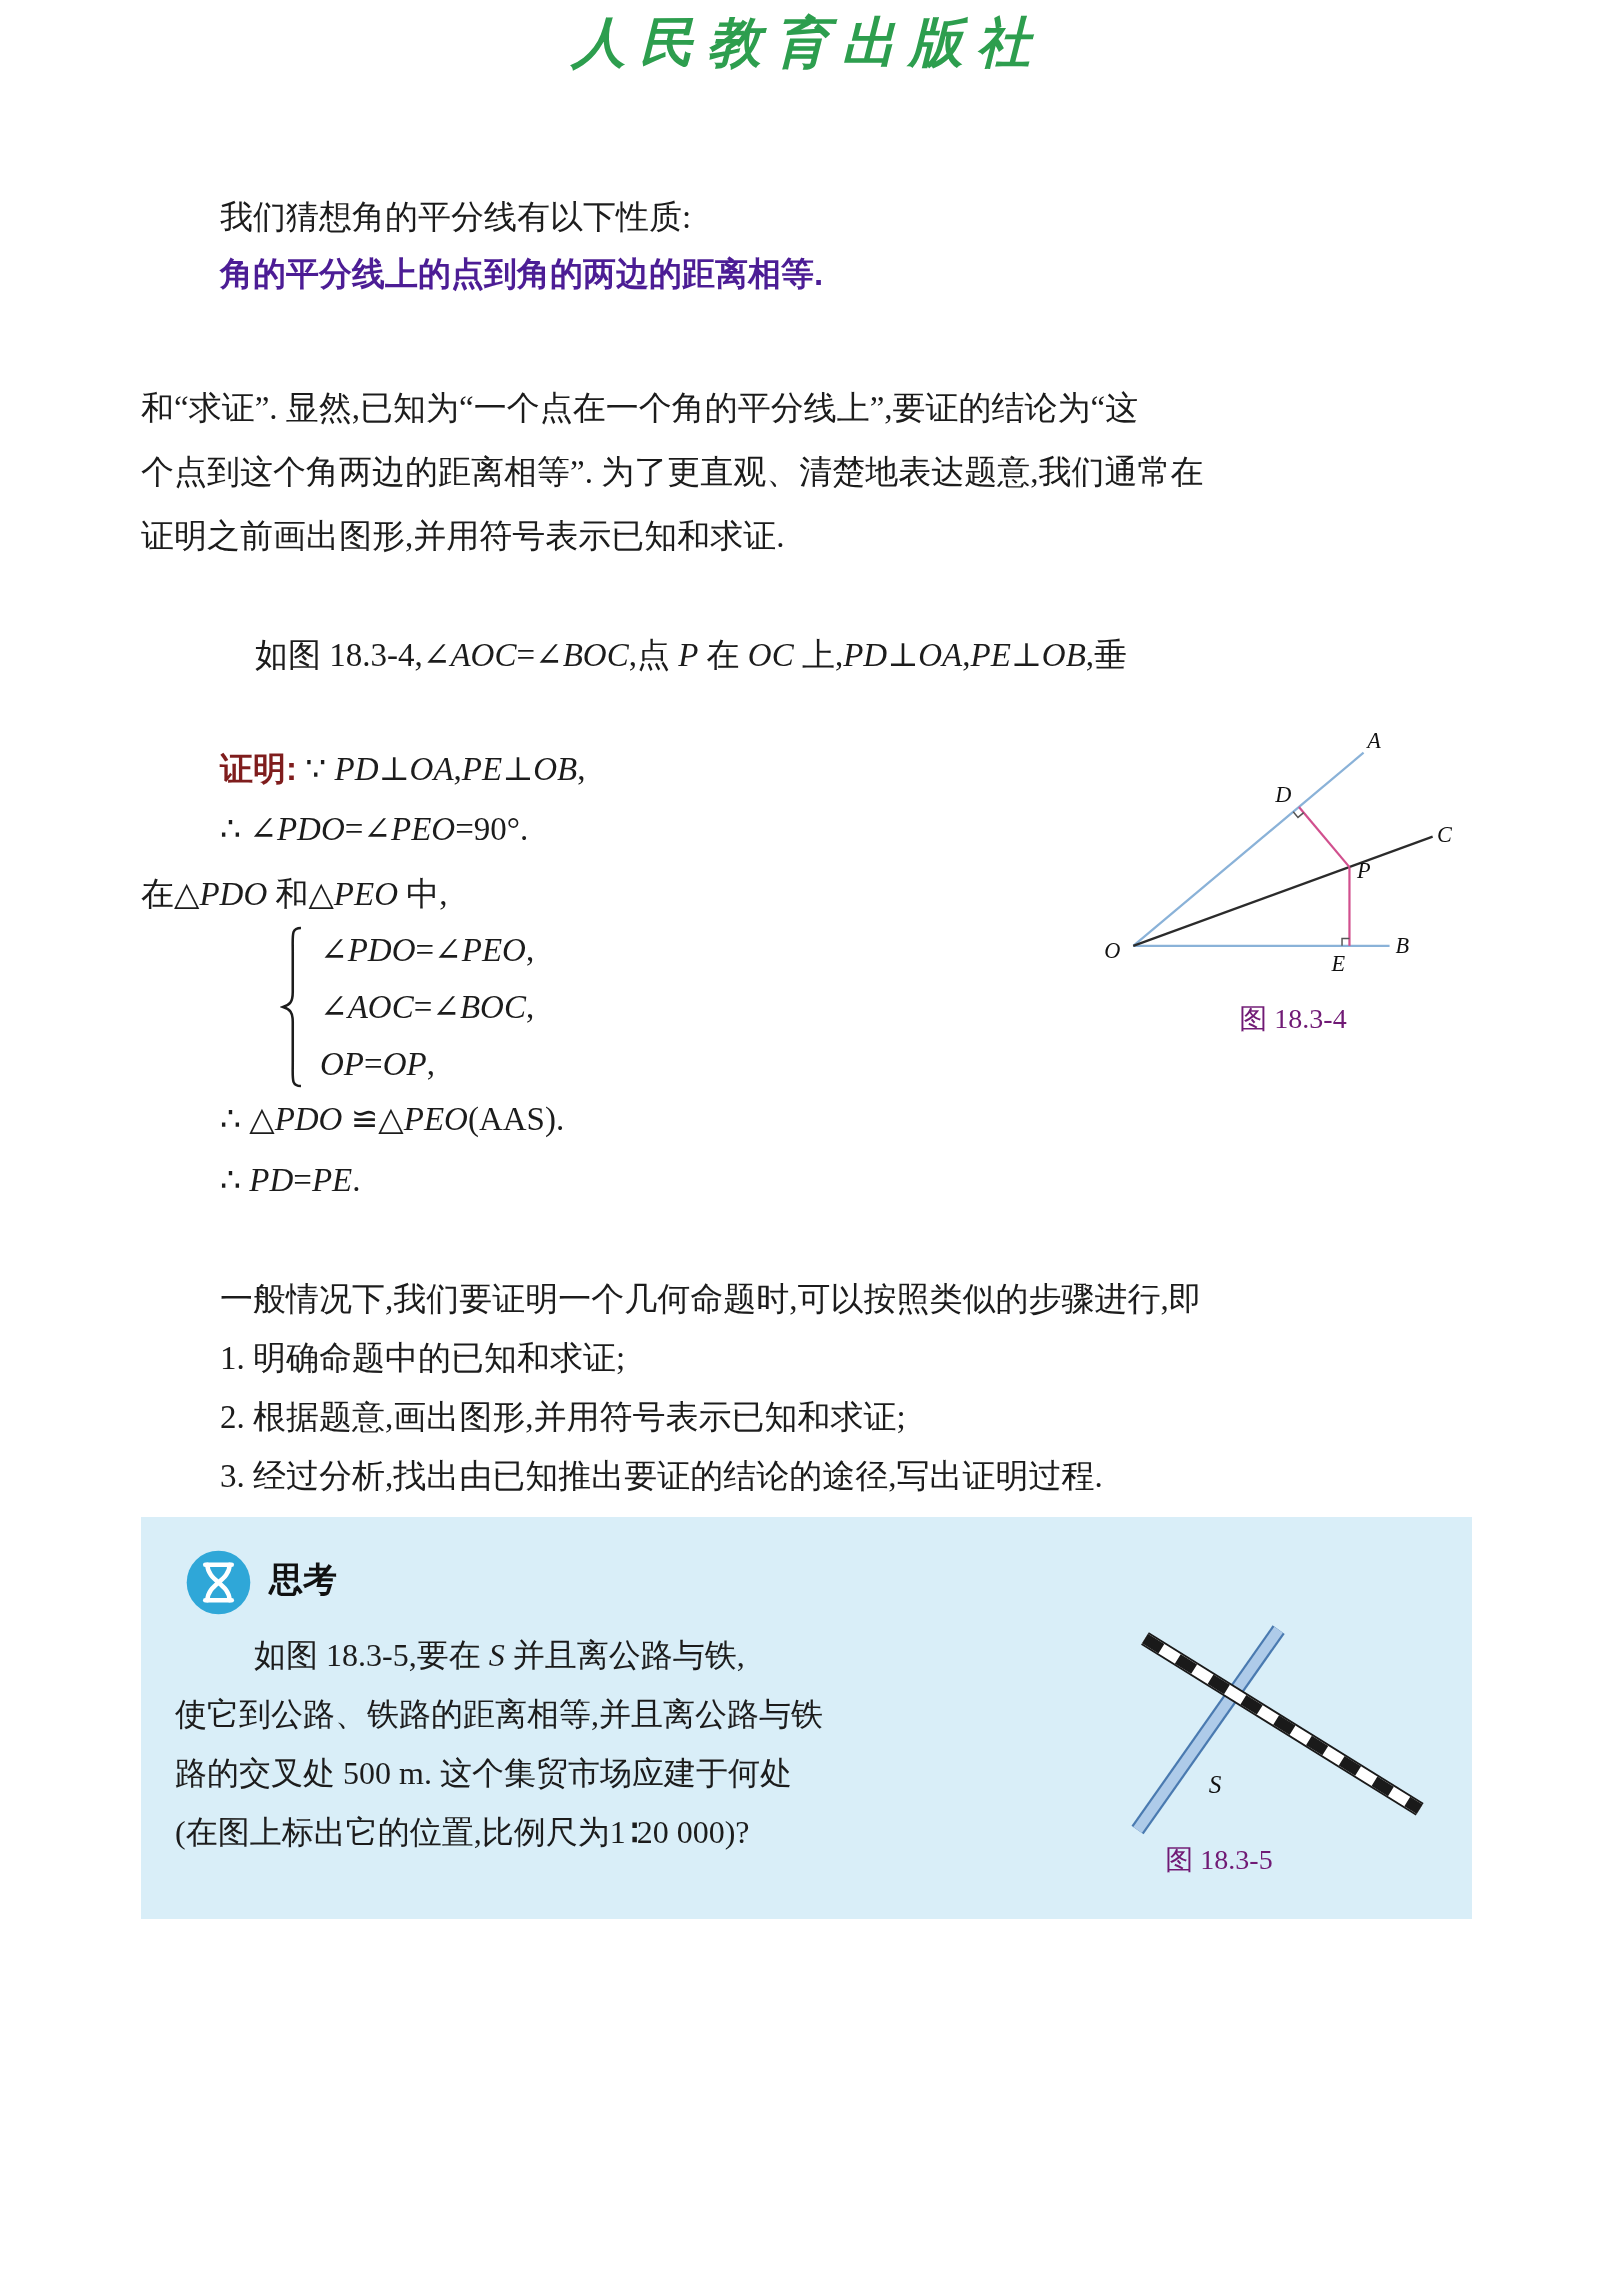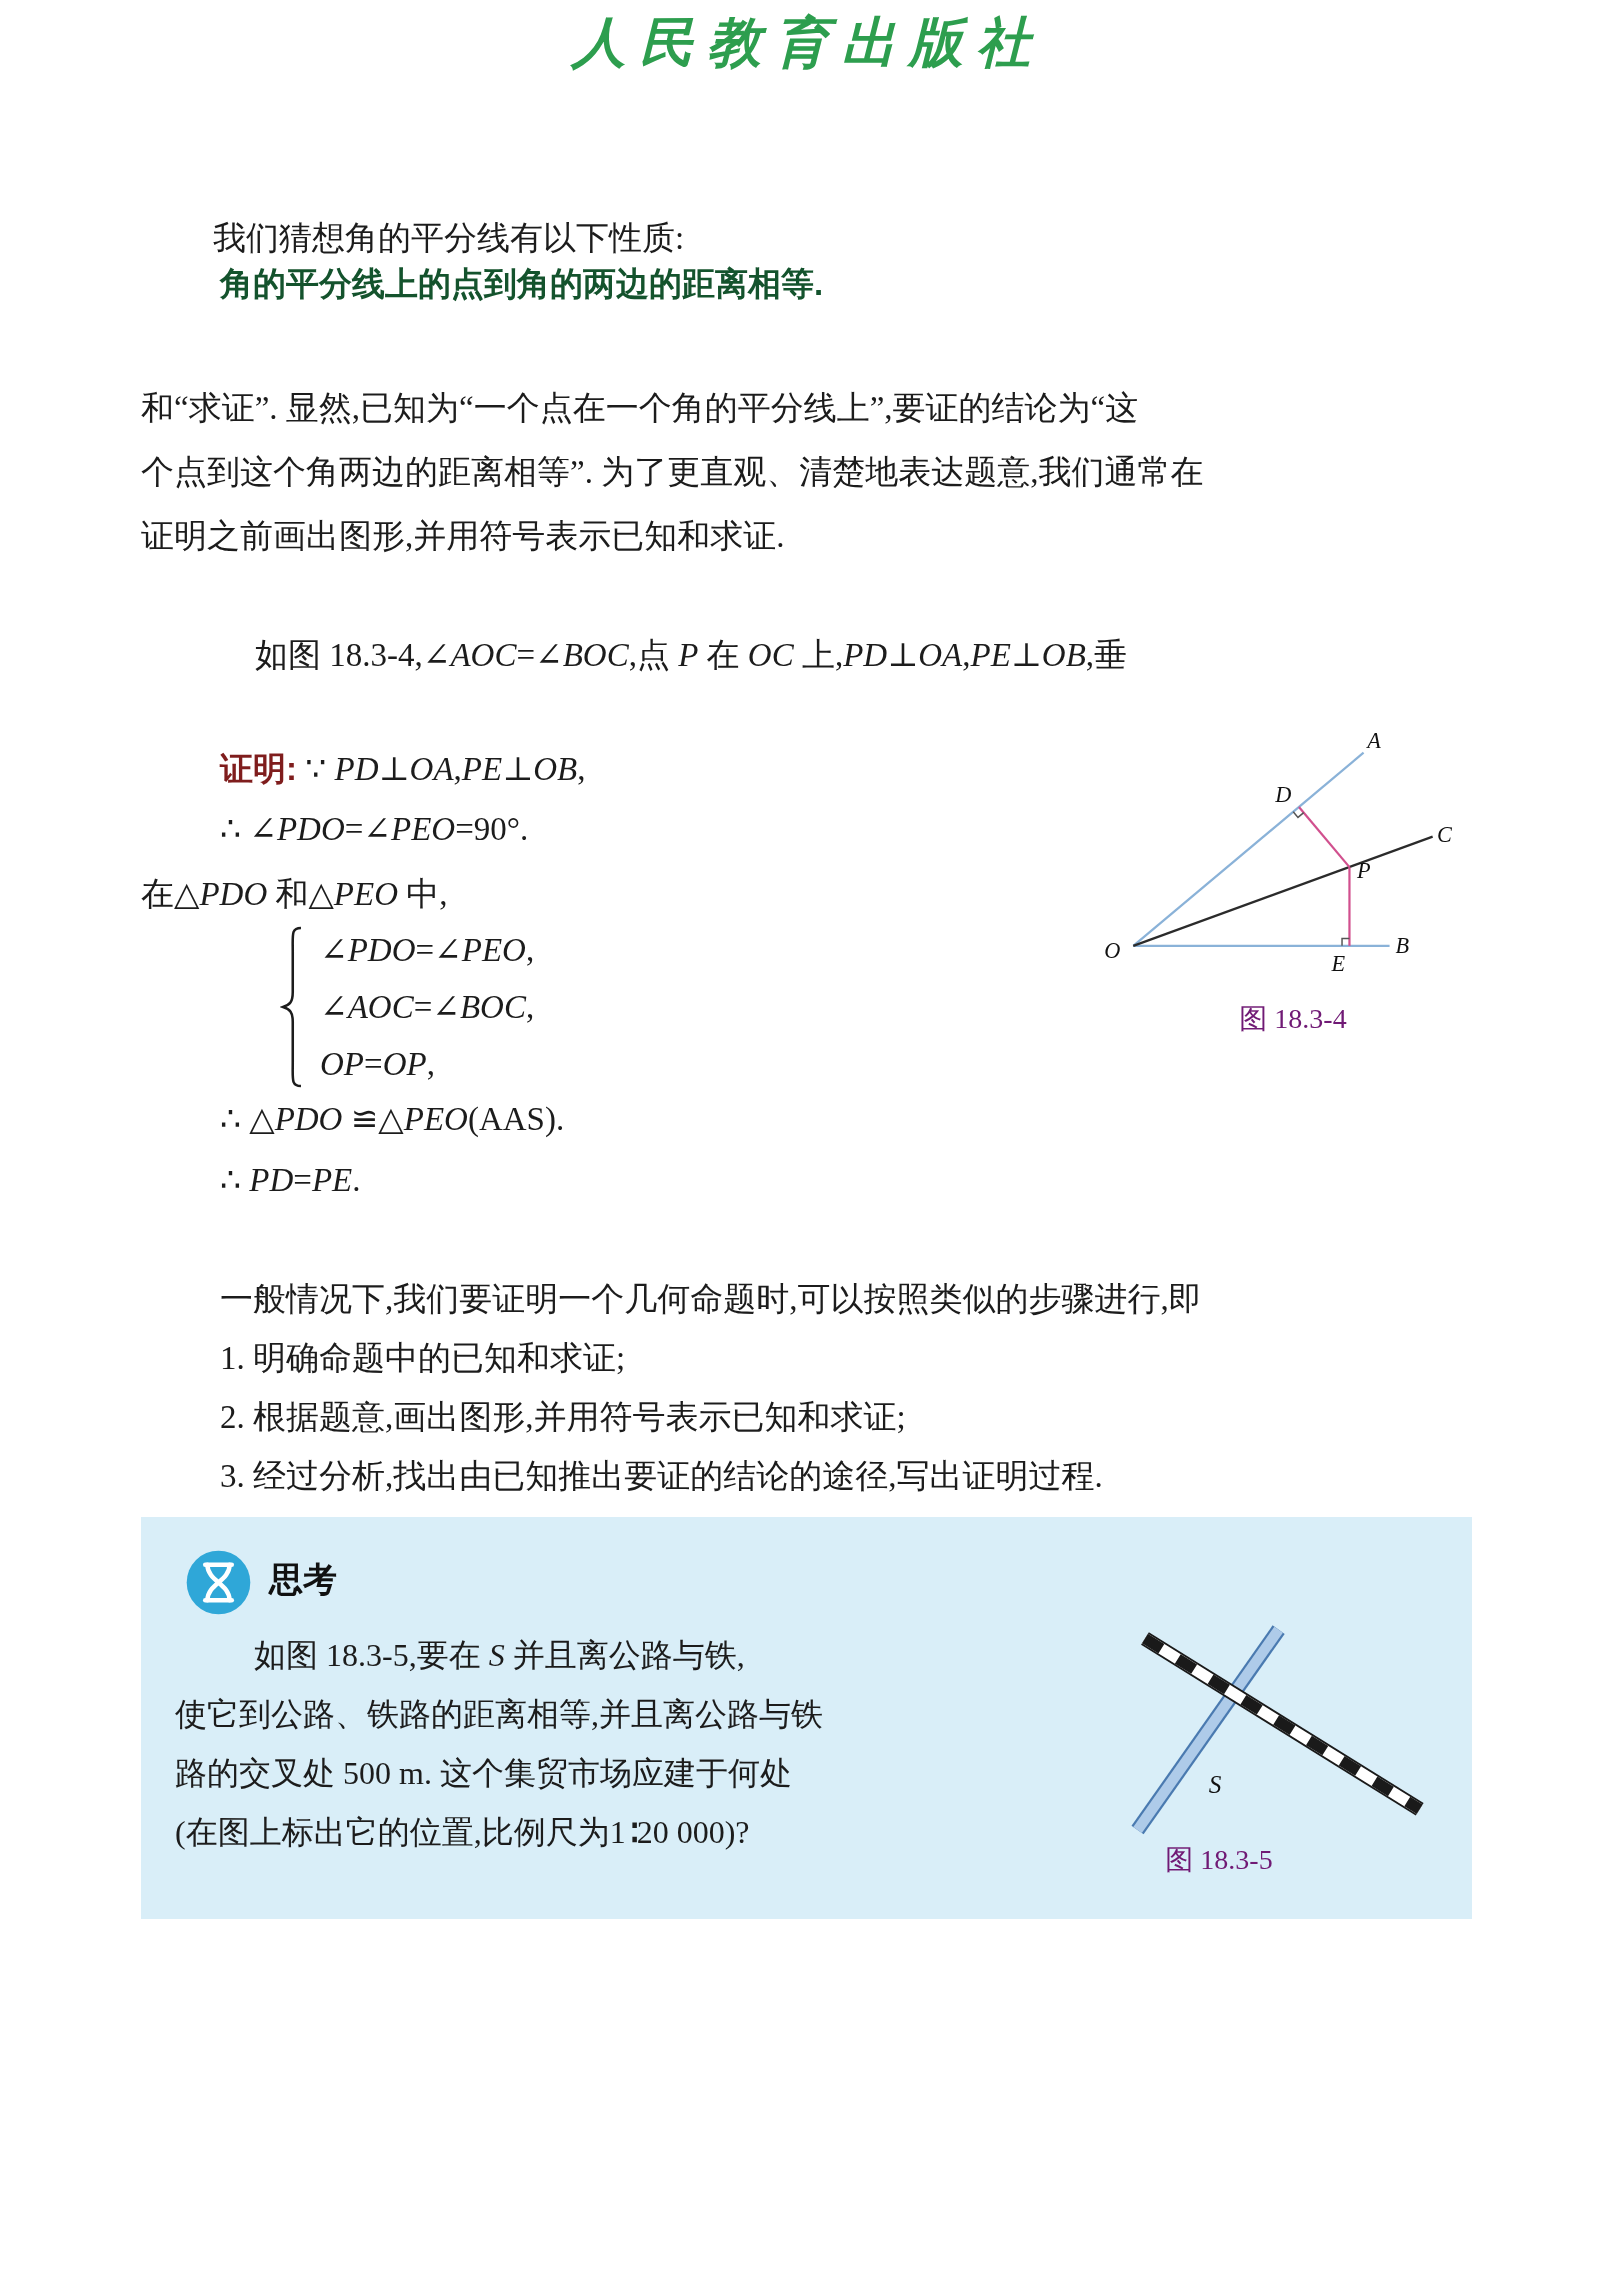--- a/index.html
+++ b/index.html
@@ -12,23 +12,23 @@
   .abs { position:absolute; }
   .wm {
     position:absolute; width:100%; text-align:center;
     color:#2d9e4e; font-size:54px; font-weight:bold; font-style:italic;
     letter-spacing:13.4px; font-family:"Liberation Serif",serif;
   }
   .wm-top { top:7.4px; }
   .wm-bottom { top:2215px; }
   .pline { white-space:nowrap; }
   .ind { padding-left:79px; }
-  #intro { left:213px; top:195px;margin-top:21px; }
+  #intro { left:220px; top:195px; }
   #property {
-    left:220px; top:262px; color:#14532d; font-weight:700;
+    left:220px; top:252px; color:#4c1d95; font-weight:700;
     font-family:"Liberation Sans","DejaVu Sans",sans-serif;
   }
   #para1 { left:141px; top:376px; width:1346px; line-height:64px; }
   #para2 { left:141px; top:626px; width:1346px; line-height:58px;margin-left:35px; }
   #proof-l1 { left:220px; top:747px; }
   #proof-l2 { left:220px; top:809px; }
   #proof-l3 { left:141px; top:872px; }
   #proof-sys { left:320px; top:922px; }
   #proof-sys .sys-line { line-height:57px; white-space:nowrap; }
   #brace { left:280px; top:925px; }

